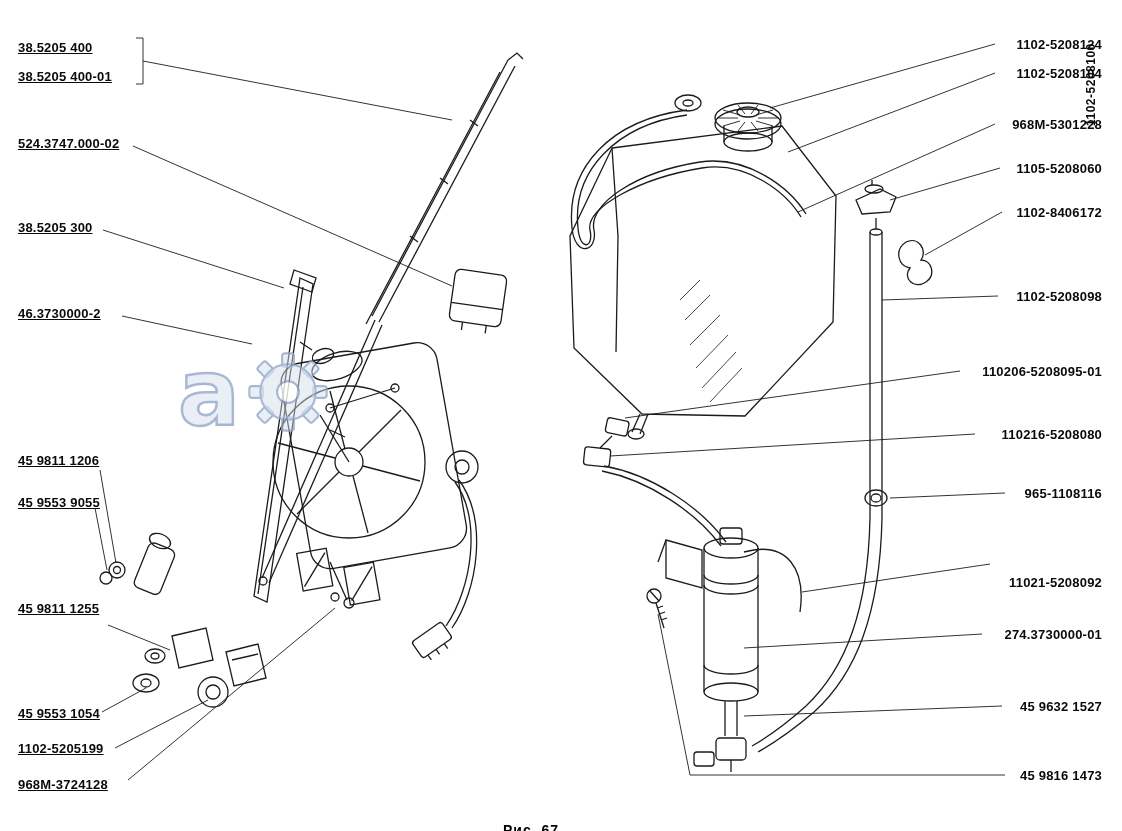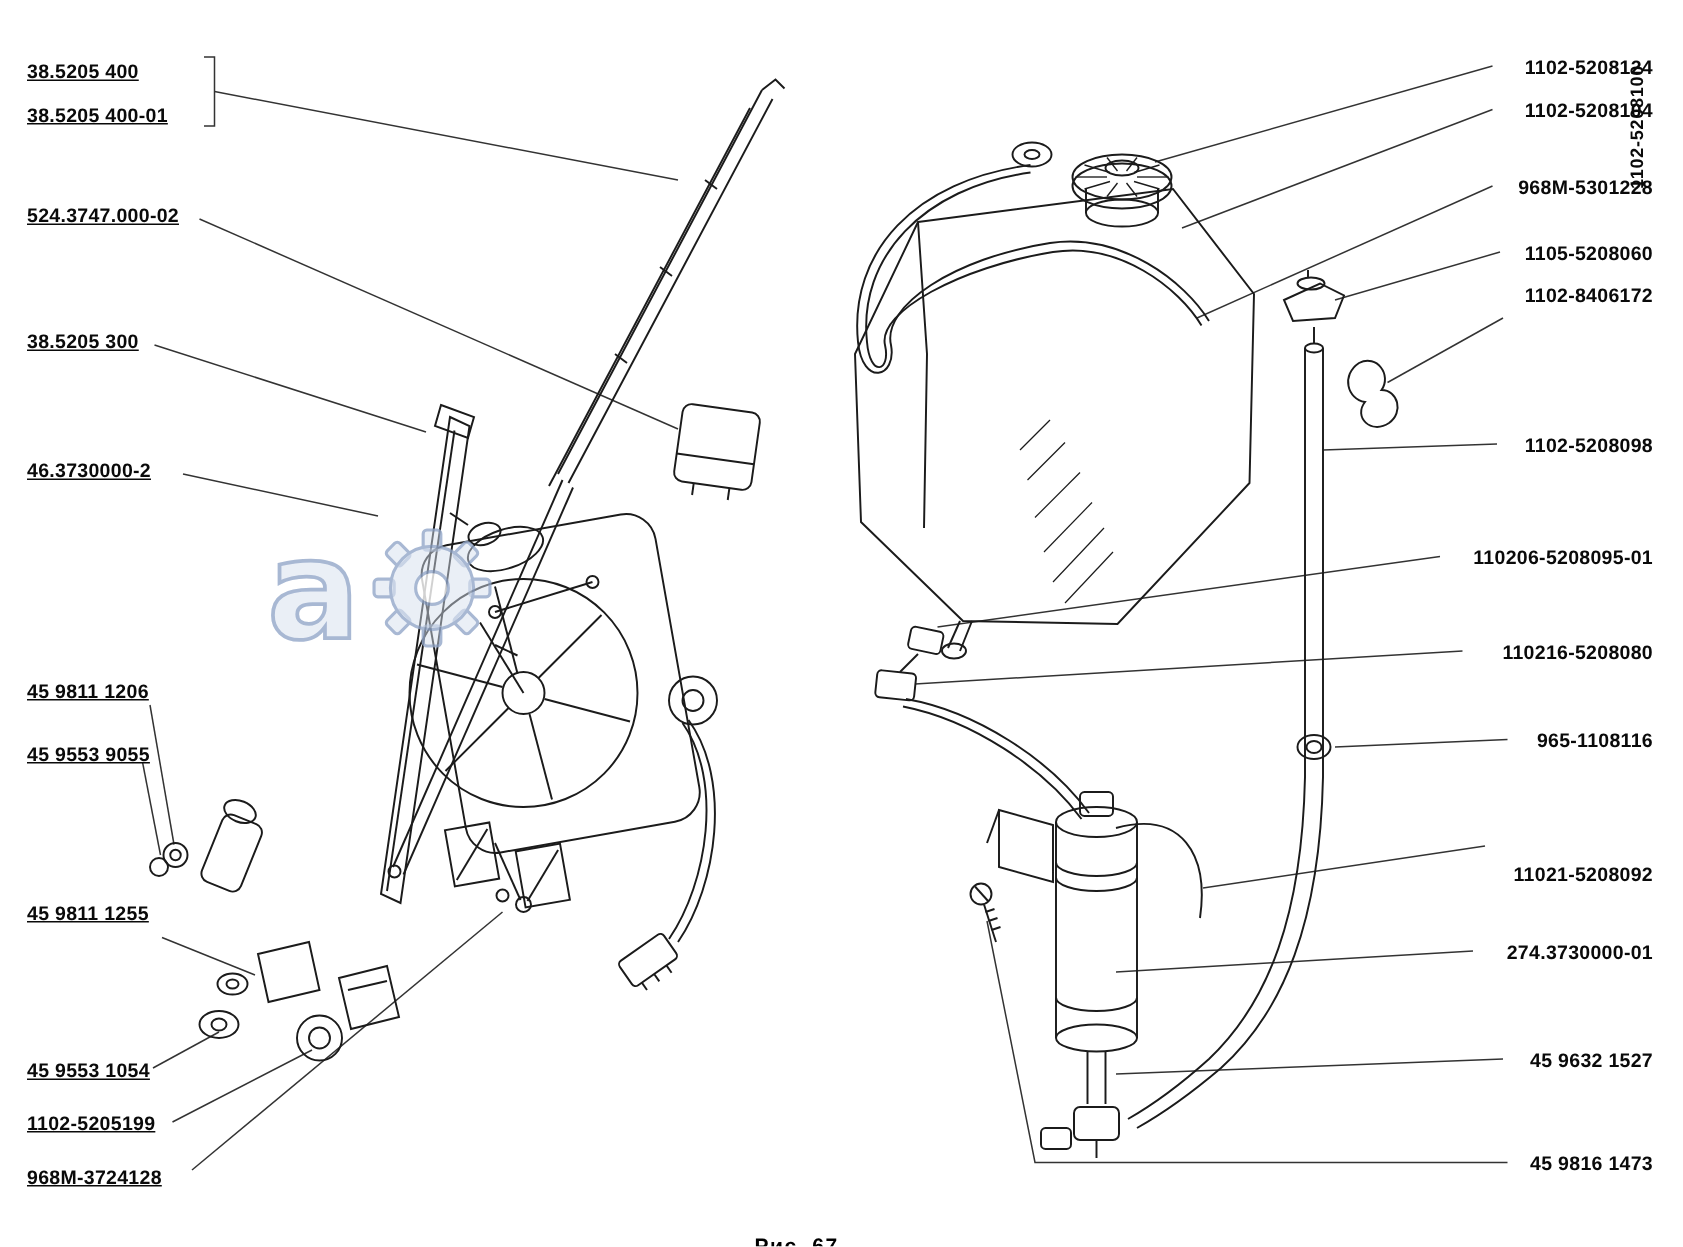--- a/index.html
+++ b/index.html
@@ -283,21 +283,21 @@
   <div class="lbl left" style="top:495px">45 9553 9055</div>
   <div class="lbl left" style="top:601px">45 9811 1255</div>
   <div class="lbl left" style="top:706px">45 9553 1054</div>
   <div class="lbl left" style="top:741px">1102-5205199</div>
   <div class="lbl left" style="top:777px">968М-3724128</div>
 
   <div class="lbl right" style="top:37px">1102-5208124</div>
   <div class="lbl right" style="top:66px">1102-5208104</div>
   <div class="lbl right" style="top:117px">968М-5301228</div>
   <div class="lbl right" style="top:161px">1105-5208060</div>
-  <div class="lbl right" style="top:189px">1102-8406172</div>
+  <div class="lbl right" style="top:205px">1102-8406172</div>
   <div class="lbl right" style="top:289px">1102-5208098</div>
   <div class="lbl right" style="top:364px">110206-5208095-01</div>
   <div class="lbl right" style="top:427px">110216-5208080</div>
   <div class="lbl right" style="top:486px">965-1108116</div>
   <div class="lbl right" style="top:575px">11021-5208092</div>
   <div class="lbl right" style="top:627px">274.3730000-01</div>
   <div class="lbl right" style="top:699px">45 9632 1527</div>
   <div class="lbl right" style="top:768px">45 9816 1473</div>
 
   <div id="vcode">1102-5208100</div>

